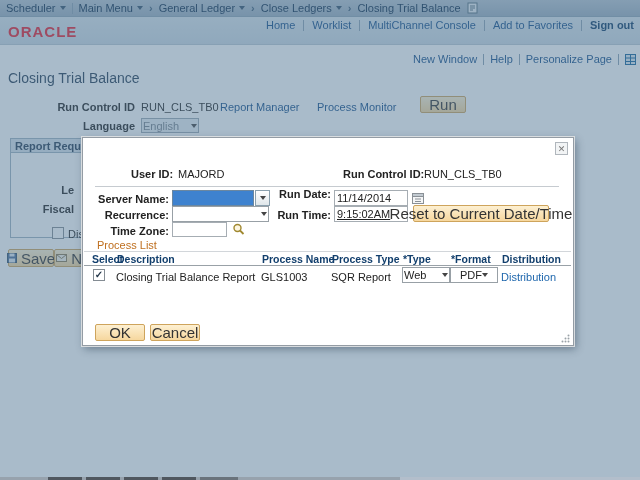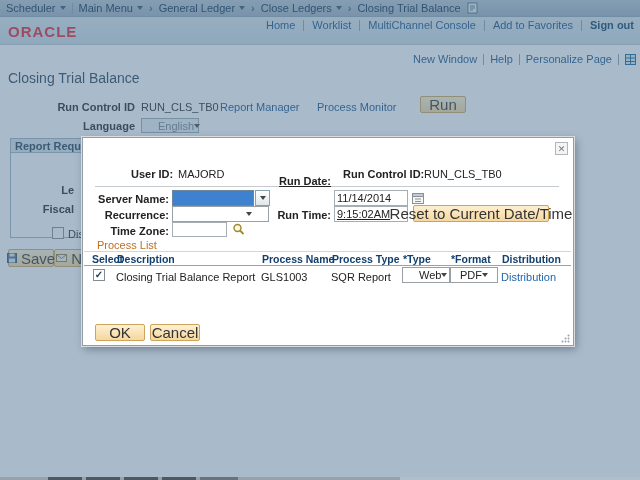--- a/index.html
+++ b/index.html
@@ -27,21 +27,21 @@
   #pagebar{right:4px;top:8px;display:flex;align-items:center;gap:6px;font-size:11px;}
   #pagetitle{left:8px;top:25px;font-size:14px;color:#253c54;}
   .lbl{font-weight:bold;color:#222;font-size:11px;white-space:nowrap;}
   .val{color:#222;font-size:11px;white-space:nowrap;}
   .btn-tan{background:linear-gradient(#fdf0d2,#f6d79e);border:1px solid #cea45c;border-radius:2px;
            font-size:15px;color:#333;display:flex;align-items:center;justify-content:center;gap:4px;
            box-sizing:border-box;cursor:pointer;white-space:nowrap;}
   .input{background:#fff;border:1px solid #a6adb3;box-sizing:border-box;font-size:11px;color:#222;
          padding:0 2px;display:flex;align-items:center;white-space:nowrap;}
   .select{background:#fff;border:1px solid #98a0a6;box-sizing:border-box;font-size:11px;color:#222;
-          display:flex;align-items:center;justify-content:space-between;padding:0 16px;cursor:pointer;white-space:nowrap;}
+          display:flex;align-items:center;justify-content:space-between;padding:0 1px;cursor:pointer;white-space:nowrap;}
   .select.gray{background:#e9eef2;border-color:#9aa8b2;color:#76828c;}
   .tri{width:0;height:0;border-left:3.5px solid transparent;border-right:3.5px solid transparent;
        border-top:4px solid #444;display:inline-block;}
   .checkbox{width:12px;height:12px;background:#fff;border:1px solid #848c93;box-sizing:border-box;
             font-size:10px;line-height:10px;text-align:center;color:#24374a;cursor:pointer;}
   .checkbox.checked::before{content:"✓";font-weight:bold;}
   
   #gbhead{left:10px;top:93px;width:292px;height:15px;background:#d8e2ea;border:1px solid #9fb2c1;
           box-sizing:border-box;display:flex;align-items:center;padding-left:4px;}
   #gbbody{left:10px;top:107px;width:292px;height:86px;border:1px solid #9fb2c1;border-top:none;box-sizing:border-box;}
@@ -188,21 +188,21 @@
     <div class="abs val" style="left:95px;top:30px;">MAJORD</div>
     <div class="abs lbl" style="left:260px;top:30px;">Run Control ID:</div>
     <div class="abs val" style="left:341px;top:30px;">RUN_CLS_TB0</div>
     <div class="abs hr"></div>
 
     <div class="rlabel" style="left:6px;top:55px;width:80px;">Server Name:</div>
     <div class="abs" style="left:89px;top:52px;width:82px;height:16px;background:#3e82cf;border:1px solid #6b87a0;box-sizing:border-box;"></div>
     <div class="abs" style="left:172px;top:52px;width:15px;height:16px;background:linear-gradient(#ffffff,#dfe6ea);border:1px solid #8aa0ae;box-sizing:border-box;display:flex;align-items:center;justify-content:center;cursor:pointer;">
       <span class="tri"></span>
     </div>
-    <div class="rlabel" style="left:190px;top:37px;width:58px;text-decoration:underline;">Run Date:</div>
+    <div class="rlabel" style="left:190px;top:50px;width:58px;">Run Date:</div>
     <div class="abs input" style="left:251px;top:52px;width:74px;height:16px;">
       <span>11/14/2014</span>
     </div>
     <span class="abs iconbox" style="left:329px;top:54px;">
       <svg width="12" height="12" viewBox="0 0 12 12">
           <rect x="0.5" y="1.5" width="11" height="10" fill="#f5f6f7" stroke="#8a9096"></rect>
           <rect x="0.5" y="1.5" width="11" height="3" fill="#c2cad1" stroke="#8a9096"></rect>
           <line x1="3" y1="7" x2="9" y2="7" stroke="#8a9096"></line>
           <line x1="3" y1="9.5" x2="9" y2="9.5" stroke="#8a9096"></line>
         </svg>

